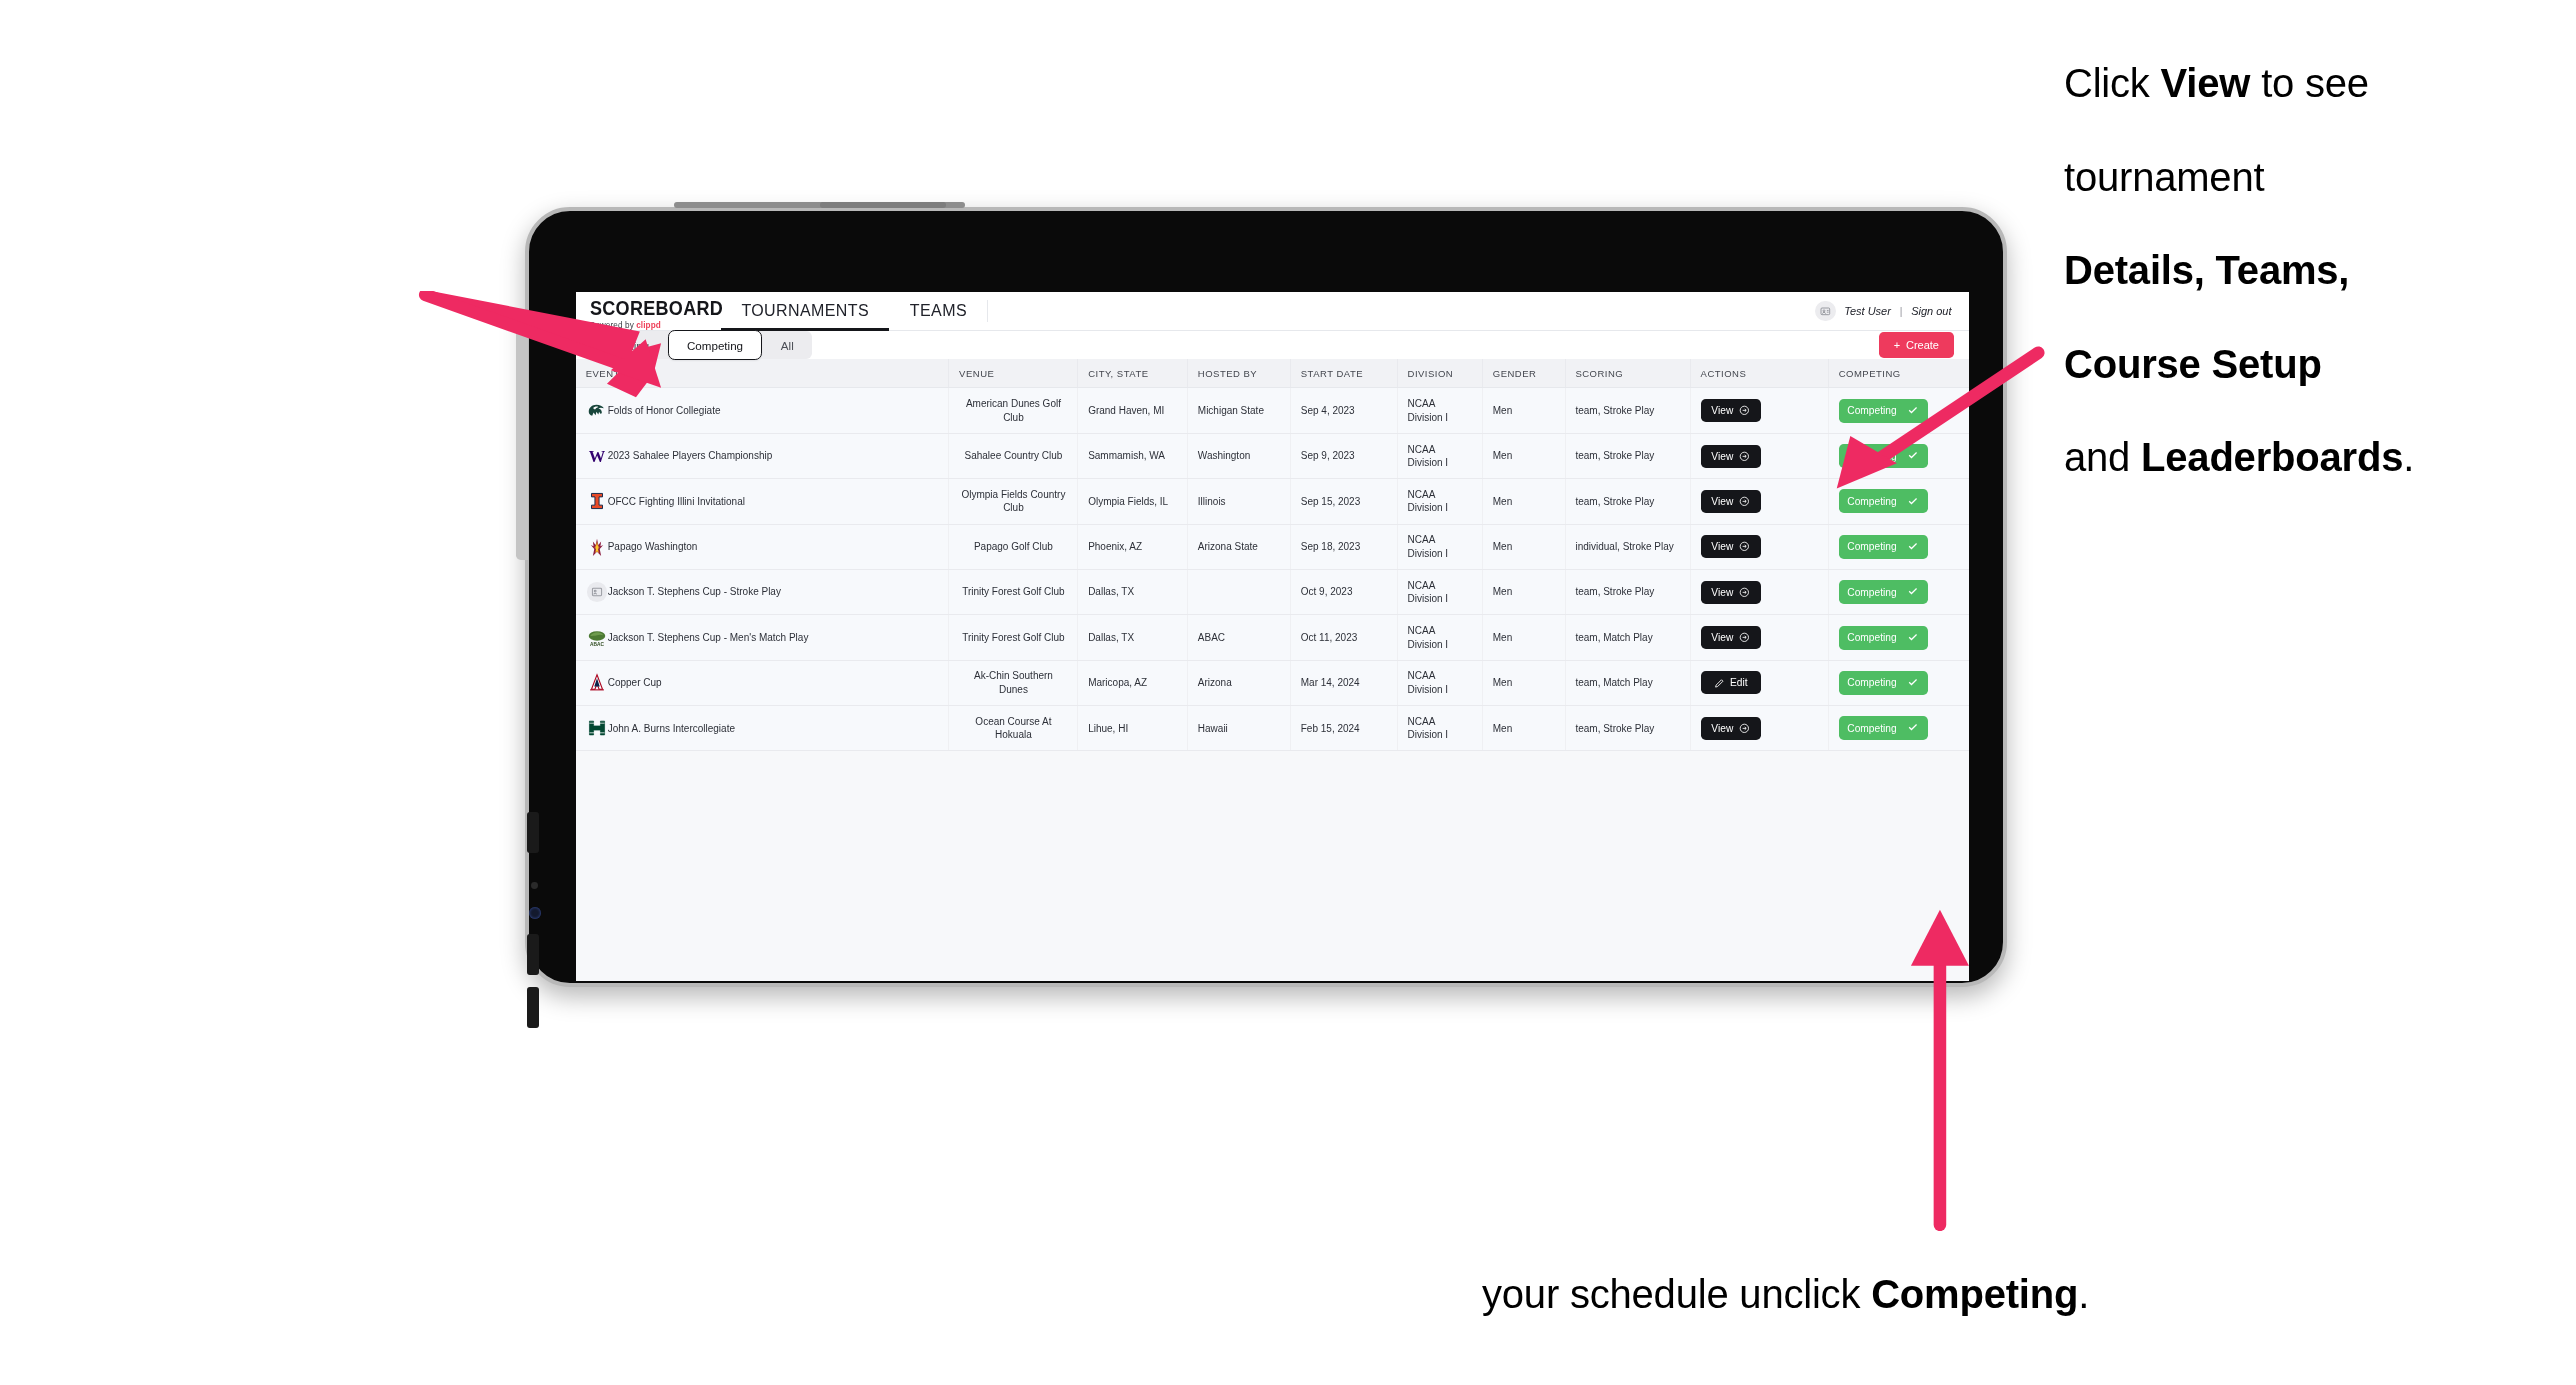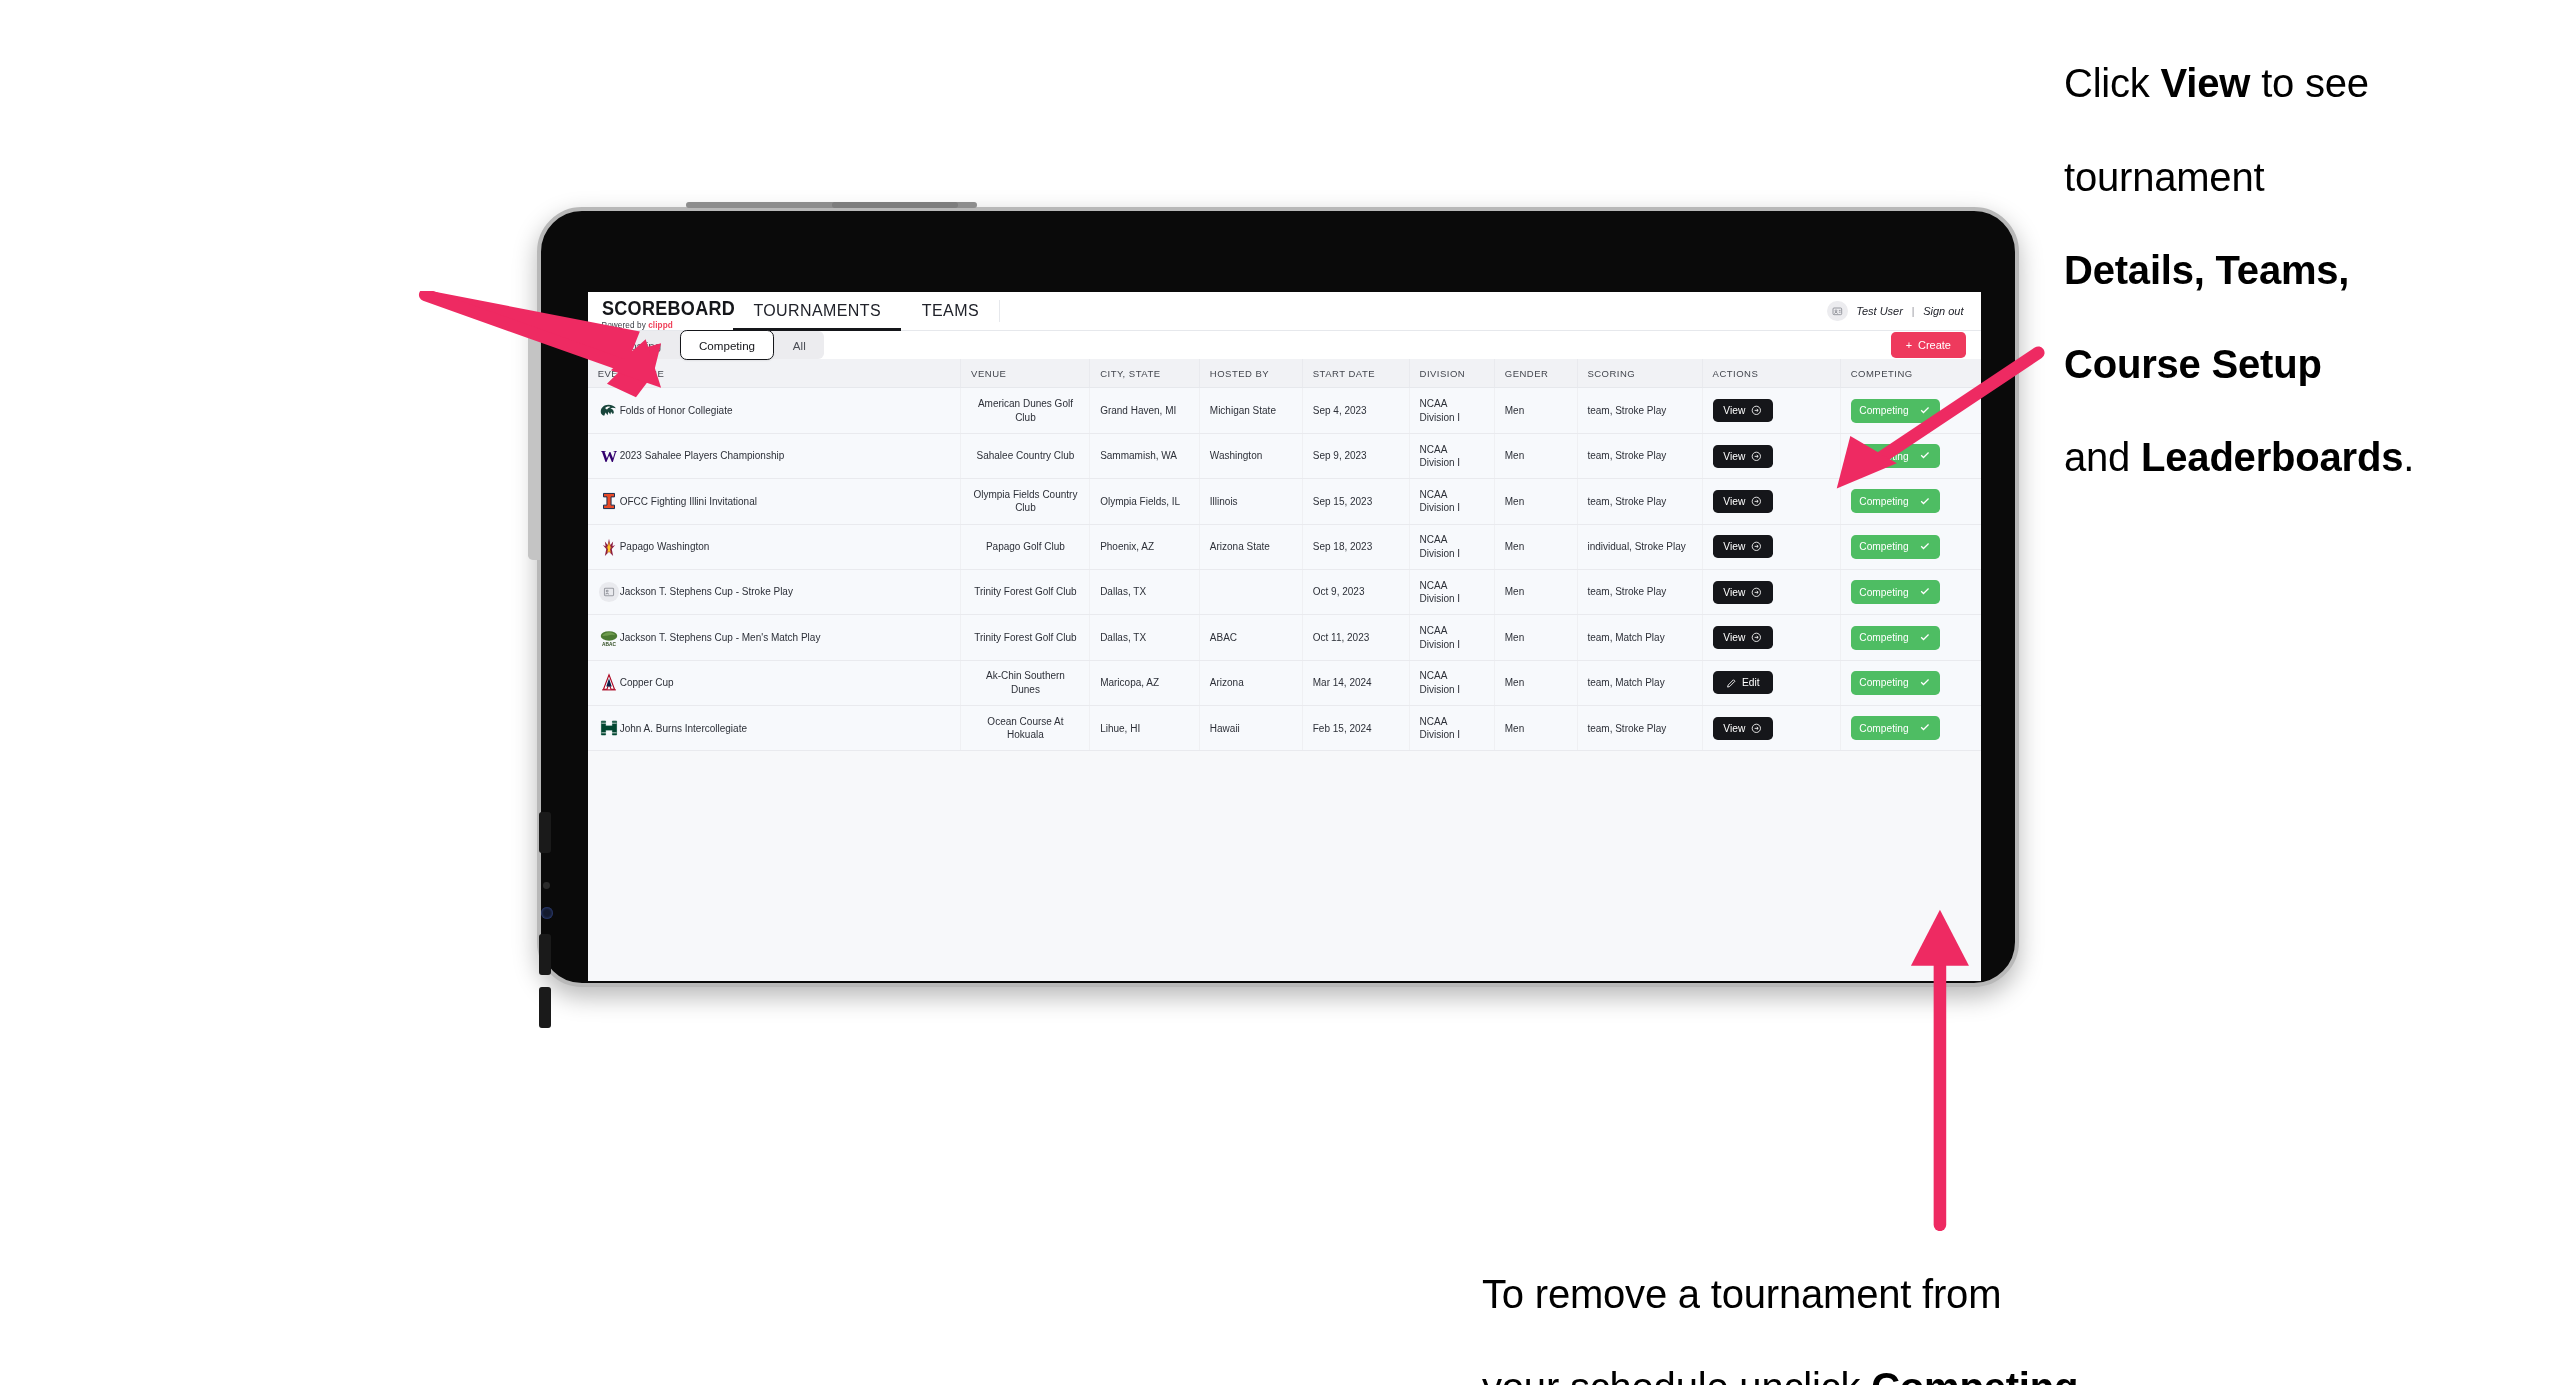--- a/index.html
+++ b/index.html
@@ -25,21 +25,21 @@
   #callout-left   { left: 1.9px;    top: 157px; width: 504px; }
   #callout-right  { left: 2064px; top: 60px;  width: 514px; }
   #callout-bottom { left: 1482px; top: 1224px; width: 980px; }
 
   
   .arrow { position: absolute; pointer-events: none; }
 
   
   #tablet {
     position: absolute;
-    left: 537px; top: 207px;
+    left: 525px; top: 207px;
     width: 1482px; height: 780px;
     background: #0a0a0a;
     border-radius: 45px;
     border: 4.8px solid #b8b8b8;
     box-shadow: 0 9.7px 25px rgba(0,0,0,0.28);
   }
   #tablet-top-ridge{
     position:absolute; left:145px; top:-8.7px; width:291px; height:5.8px;
     background:#8d8d8d; border-radius:2.9px;
   }
@@ -196,21 +196,20 @@
 
 
   <div id="callout-right" class="callout"><div><span>Click </span><b>View</b><span> to see</span></div>
     <div>tournament</div>
     <div><b>Details, Teams,</b></div>
     <div><b>Course Setup</b></div>
     <div><span>and </span><b>Leaderboards</b><span>.</span></div>
   </div>
 
   <div id="callout-bottom" class="callout">
-    <div>To remove a tournament from</div>
     <div><span>your schedule unclick </span><b>Competing</b><span>.</span></div>
   </div>
 
   <div id="tablet">
     <div id="tablet-top-ridge"></div>
     <div id="tablet-top-ridge2"></div>
     <div id="tablet-left-edge"></div>
     <div class="side-btn" id="btn-a"></div>
     <div id="cam-dot"></div>
     <div id="cam-lens"></div>

